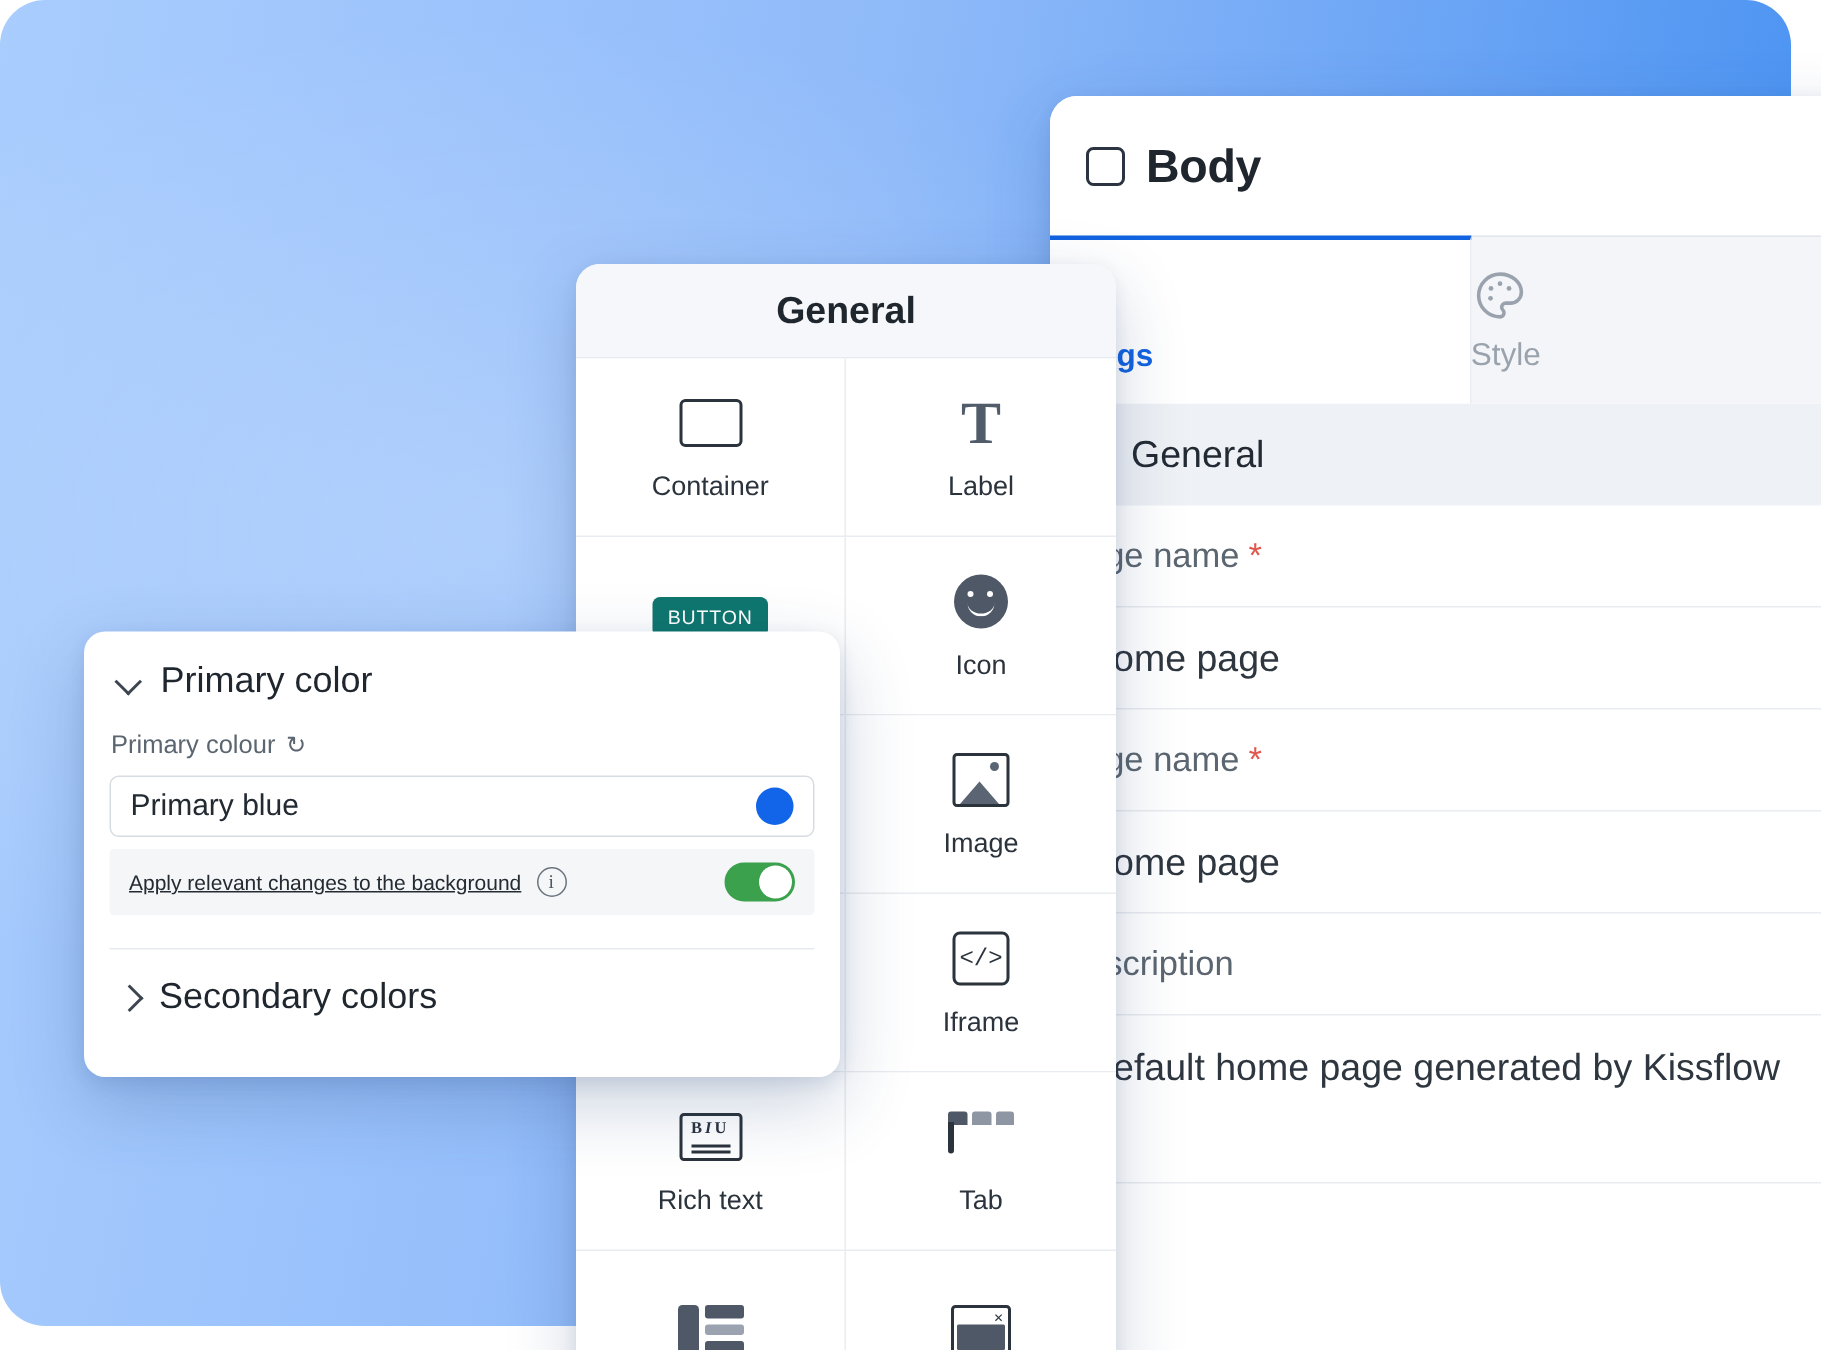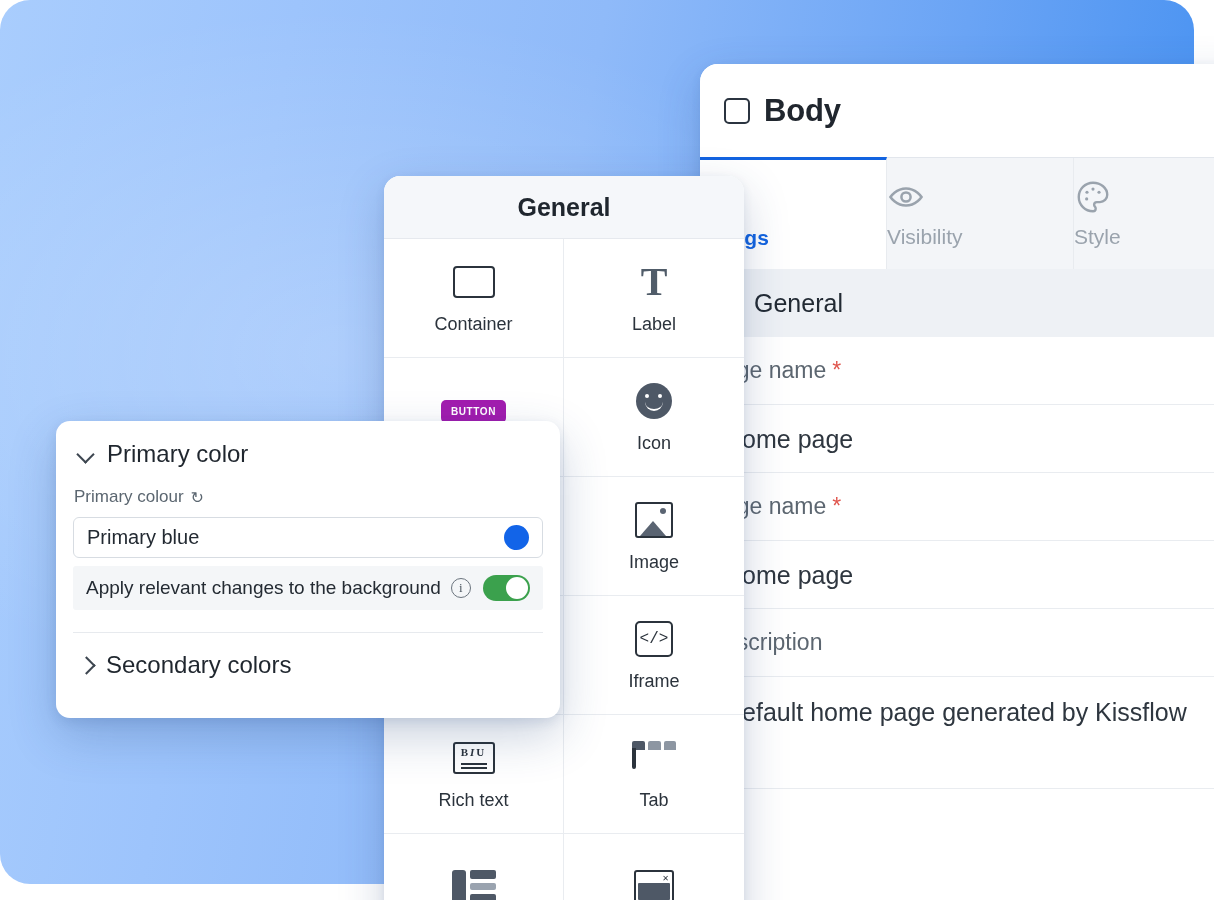--- a/index.html
+++ b/index.html
@@ -153,22 +153,22 @@
     cursor: pointer;
   }
   .wcell:nth-child(2n) { border-right: none; }
   .wlabel { font-size: 18px; color: #2b333c; }
   .wicon { height: 40px; display:flex; align-items:center; justify-content:center; }
 
   
   .ic-container { width: 42px; height: 32px; border: 2.4px solid #2b333c; border-radius: 4px; }
   .ic-label { font-family: "Liberation Serif", serif; font-weight: bold; font-size: 40px; color: #505c69; line-height: 0.9; }
   .ic-button {
-    background: #a21caf; color: #fff; border-radius: 5px;
-    font-size: 10px; font-weight: bold; letter-spacing: .6px;
+    background: #0f766e; color: #fff; border-radius: 5px;
+    font-size: 13px; font-weight: normal; letter-spacing: .6px;
     padding: 6px 10px;
   }
   .ic-icon-smiley { width: 36px; height: 36px; border-radius: 50%; background: #4e5866; position: relative; }
   .ic-icon-smiley::before{
     content:""; position:absolute; left:9px; top:11px; width:4px; height:4px;
     border-radius:50%; background:#fff; box-shadow: 13px 0 0 #fff;
   }
   .ic-icon-smiley::after{
     content:""; position:absolute; left:9px; top:17px; width:18px; height:9px;
     border-bottom:2.6px solid #fff; border-radius:0 0 14px 14px;
@@ -234,21 +234,21 @@
   #pc-swatch { width: 25px; height: 25px; border-radius: 50%; background: #1264e8; }
   #pc-toggle-row {
     margin-top: 8px;
     height: 44px;
     background: #f4f6f8;
     display: flex; align-items: center; justify-content: space-between;
     padding: 0 13px;
     border-radius: 3px;
   }
   #pc-toggle-left { display: flex; align-items: center; gap: 10px; }
-  #pc-toggle-label { font-size: 19px; color: #242b33; }
+  #pc-toggle-label { font-size: 14px; color: #242b33; text-decoration: underline; }
   .info-i {
     width: 20px; height: 20px; border-radius: 50%;
     border: 1.4px solid #6b747e;
     display: flex; align-items: center; justify-content: center;
     font-size: 13px; font-family: "Liberation Serif", serif; color: #4e5862;
   }
   .toggle {
     width: 47px; height: 26px; border-radius: 13px;
     background: #3ba14d; position: relative;
     cursor: pointer;
@@ -287,29 +287,20 @@
 
       <div class="btab active">
         <span>
           <svg class="tabsvg" width="38" height="38" viewBox="0 0 24 24" fill="#1263e0">
             <path d="M19.4 13a7.6 7.6 0 0 0 .06-1 7.6 7.6 0 0 0-.07-1l2-1.6a.5.5 0 0 0 .12-.62l-1.9-3.3a.5.5 0 0 0-.6-.22l-2.4.96a7.3 7.3 0 0 0-1.7-1l-.36-2.5a.5.5 0 0 0-.5-.42h-3.8a.5.5 0 0 0-.5.42l-.36 2.5c-.6.25-1.17.58-1.7 1l-2.4-.96a.5.5 0 0 0-.6.22L2.5 8.78a.5.5 0 0 0 .12.62l2 1.6a7.6 7.6 0 0 0 0 2l-2 1.6a.5.5 0 0 0-.12.62l1.9 3.3c.13.23.4.32.6.22l2.4-.96c.53.42 1.1.75 1.7 1l.36 2.5c.04.24.25.42.5.42h3.8c.25 0 .46-.18.5-.42l.36-2.5c.6-.25 1.17-.58 1.7-1l2.4.96c.2.1.47 0 .6-.22l1.9-3.3a.5.5 0 0 0-.12-.62l-2-1.6ZM12 15.6A3.6 3.6 0 1 1 12 8.4a3.6 3.6 0 0 1 0 7.2Z"></path>
           </svg>
         </span>
         <span class="btab-label">ettings</span>
       </div>
 
-      <div class="btab">
-        <span>
-          <svg class="tabsvg" width="38" height="38" viewBox="0 0 24 24" fill="none" stroke="#9aa3ad" stroke-width="1.6">
-            <path d="M2.2 12S5.6 6.6 12 6.6 21.8 12 21.8 12 18.4 17.4 12 17.4 2.2 12 2.2 12Z"></path>
-            <circle cx="12" cy="12" r="2.9"></circle>
-          </svg>
-        </span>
-        <span class="btab-label">Visibility</span>
-      </div>
 
       <div class="btab">
         <span>
           <svg class="tabsvg" width="38" height="38" viewBox="0 0 24 24" fill="none" stroke="#9aa3ad" stroke-width="1.5">
             <path d="M12 3a9 9 0 0 0 0 18c1 0 1.7-.8 1.7-1.7 0-.5-.2-.9-.5-1.2-.3-.3-.5-.7-.5-1.2 0-1 .8-1.7 1.7-1.7h2A4.6 4.6 0 0 0 21 10.6C21 6.4 16.97 3 12 3Z"></path>
             <circle cx="8.2" cy="9" r="1" fill="#9aa3ad" stroke="none"></circle>
             <circle cx="12" cy="7" r="1" fill="#9aa3ad" stroke="none"></circle>
             <circle cx="15.8" cy="9" r="1" fill="#9aa3ad" stroke="none"></circle>
             <circle cx="8" cy="13.2" r="1" fill="#9aa3ad" stroke="none"></circle>
           </svg>

